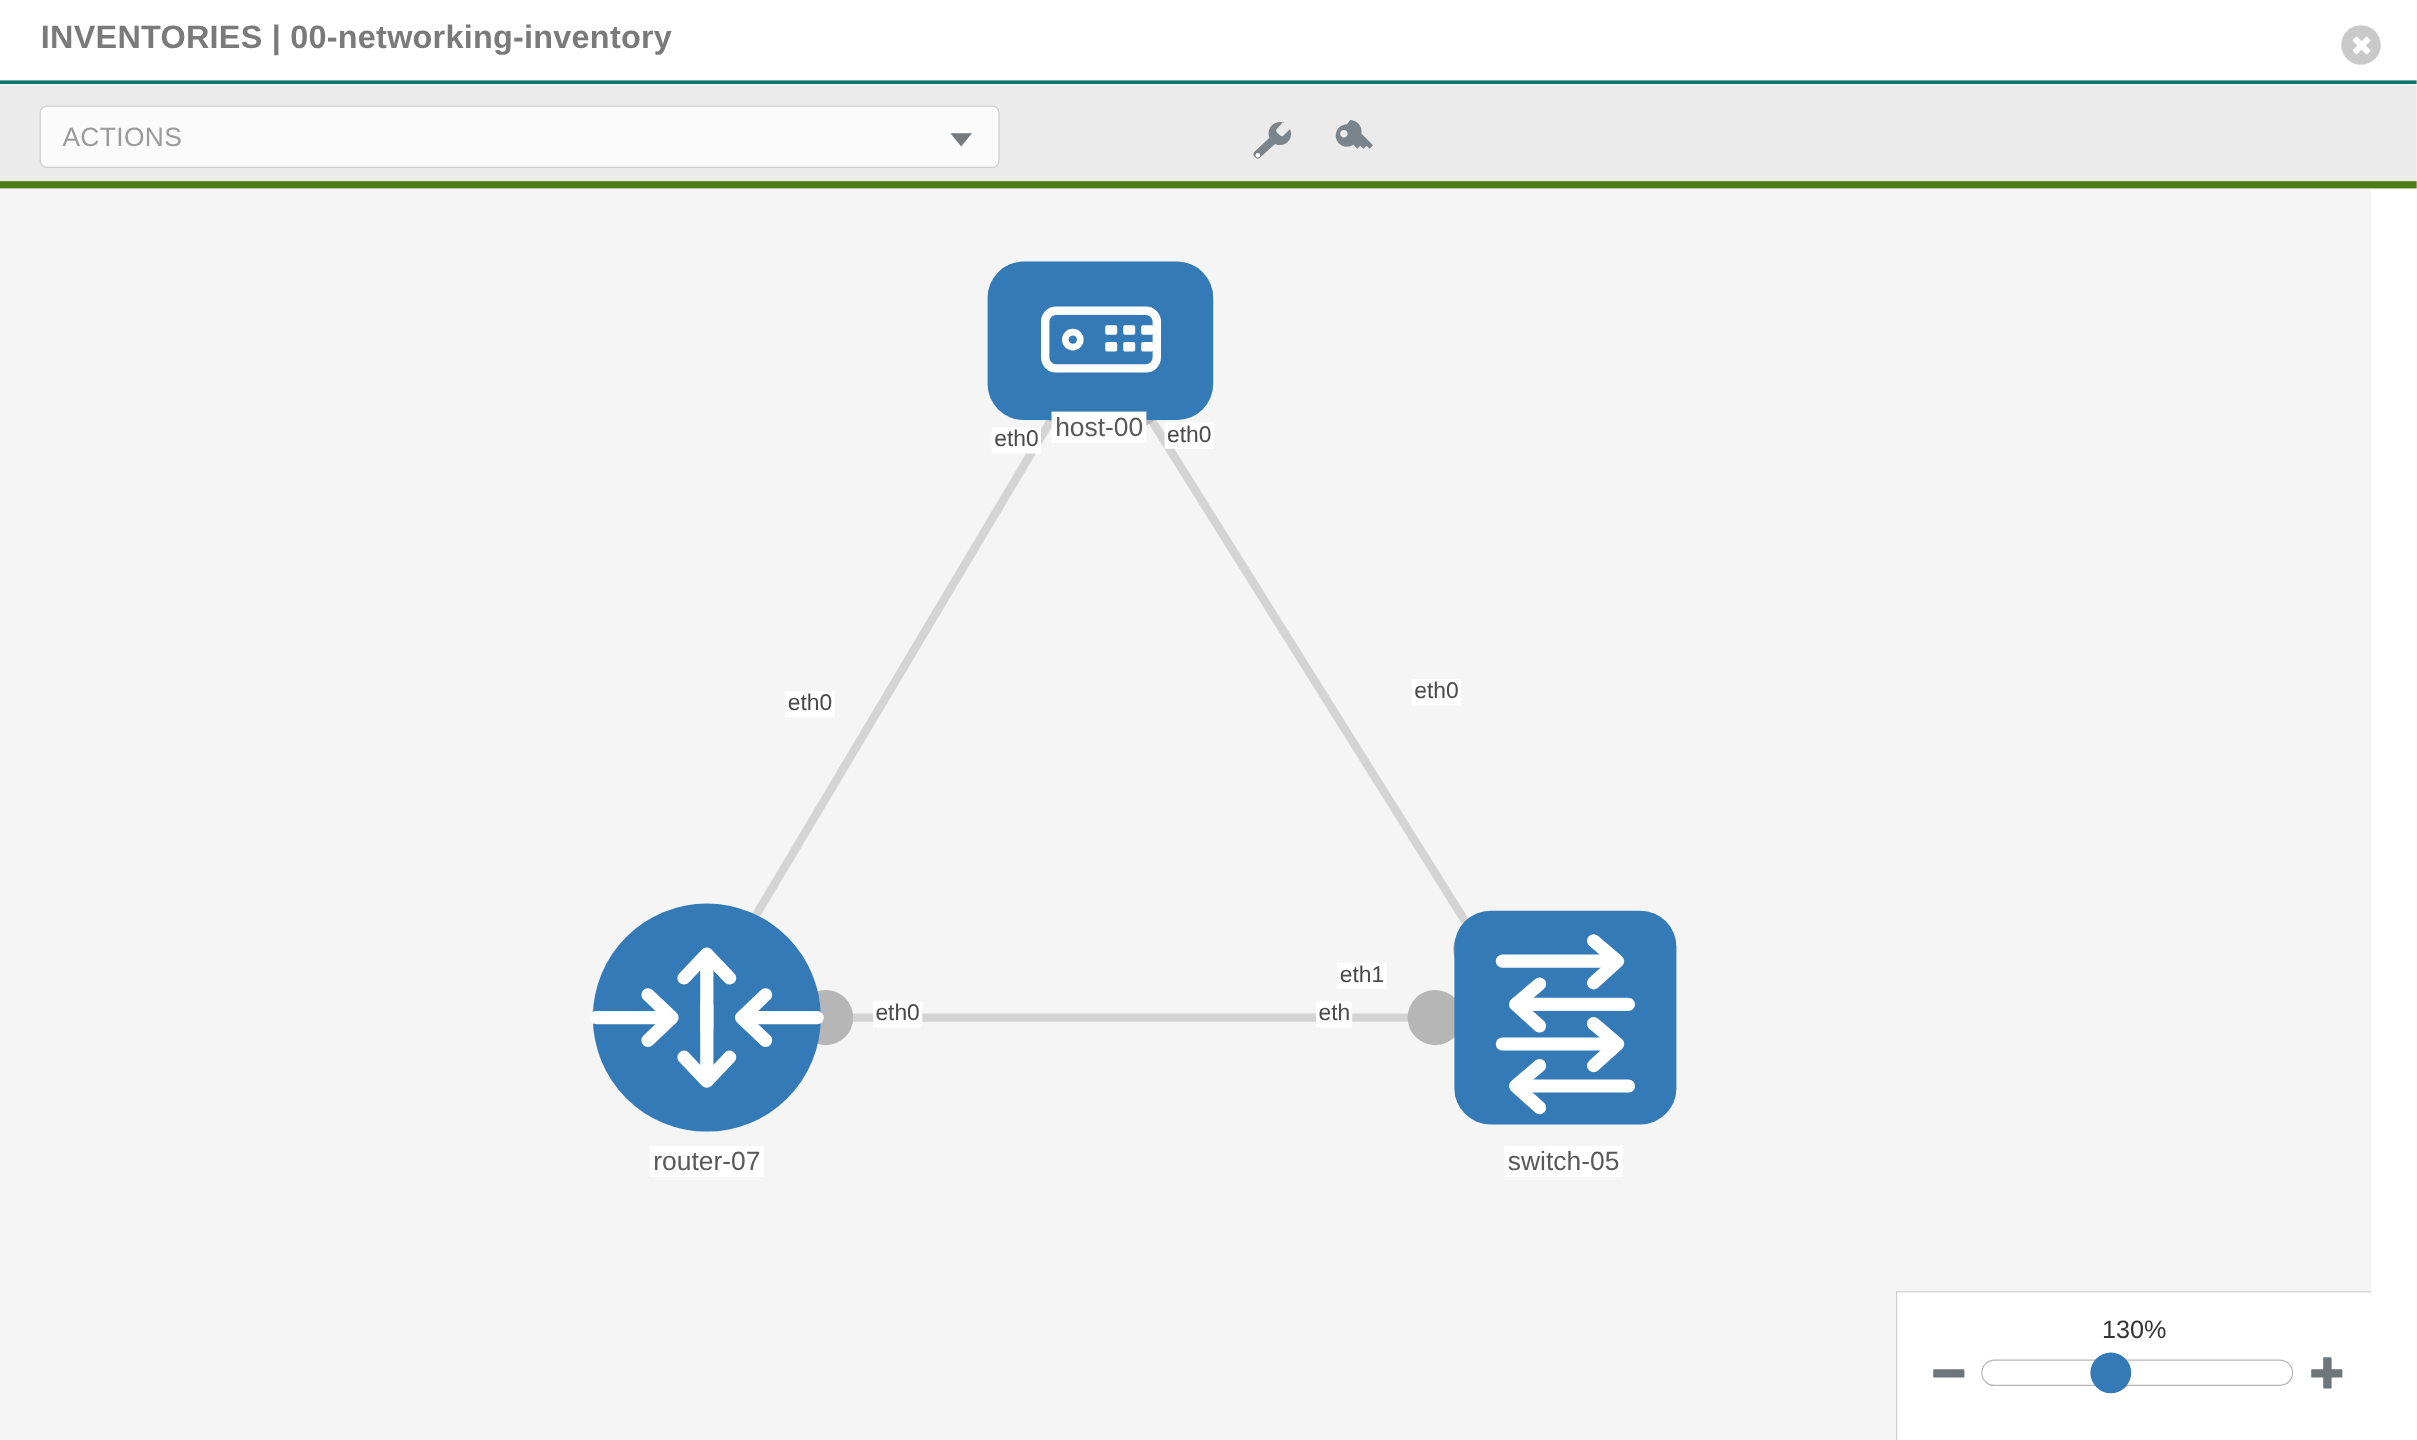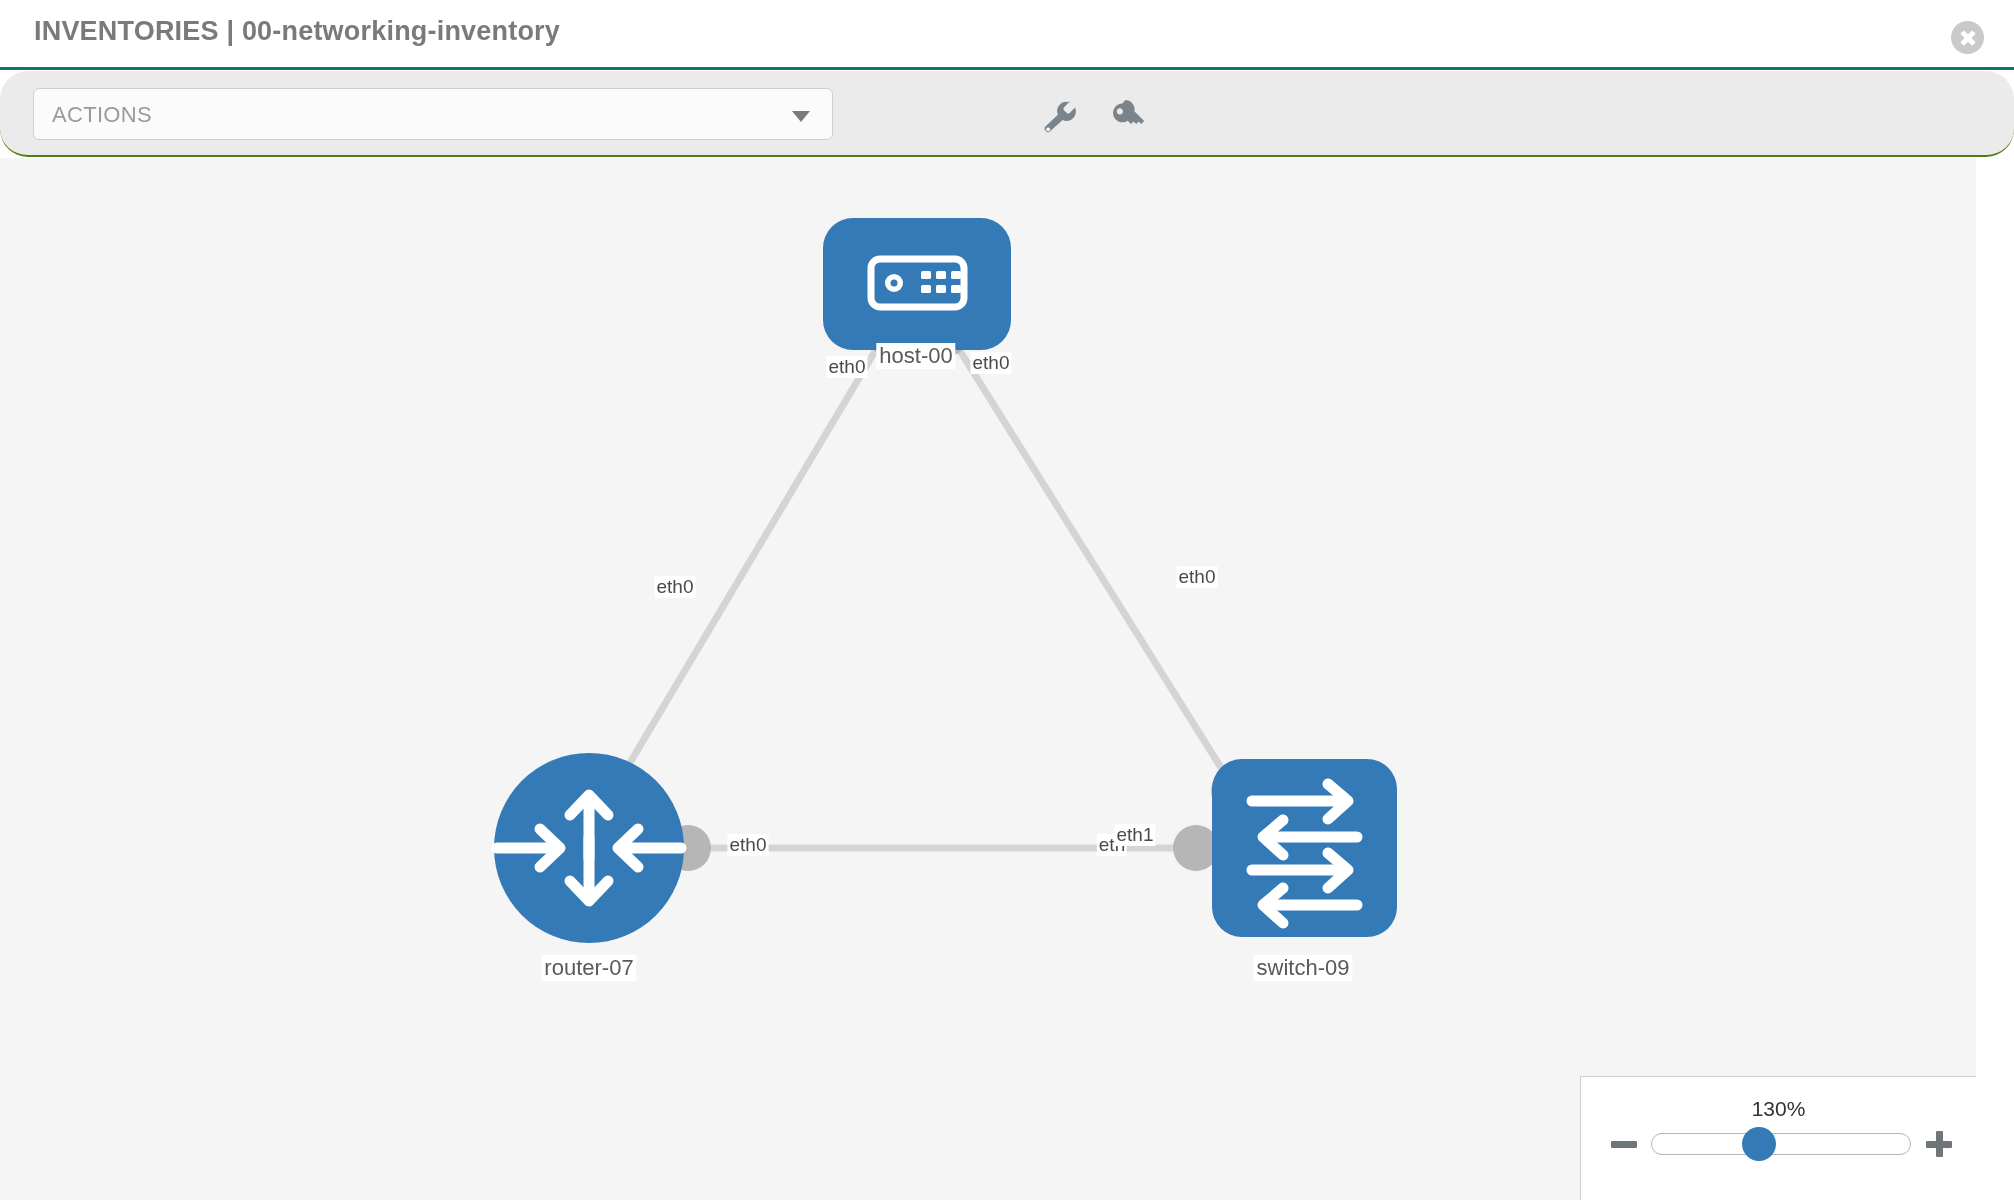--- a/index.html
+++ b/index.html
@@ -60,22 +60,21 @@
   .close-btn::before { transform: translate(-50%,-50%) rotate(45deg); }
   .close-btn::after  { transform: translate(-50%,-50%) rotate(-45deg); }
 
   
   .toolbar {
     position: absolute;
     top: 71px; left: 0;
     width: 2014px;
     height: 86px;
     background: #ebebeb;
-    border-bottom: 2px solid #4d7c0f;
-    border-radius: 28px;
+    border-bottom: 6px solid #4d7c0f;
   }
   .select-box {
     position: absolute;
     background: #fbfbfb;
     border: 1px solid #cfcfcf;
     border-radius: 6px;
     height: 52px;
     cursor: pointer;
   }
   .select-box .sel-label {
@@ -310,25 +309,25 @@
         </g>
       </g>
     </svg>
 
     <div class="iface-label" style="left:847px; top:198px;">eth0</div>
     <div class="iface-label" style="left:991px; top:194px;">eth0</div>
     <div class="iface-label" style="left:675px; top:418px;">eth0</div>
     <div class="iface-label" style="left:1197px; top:408px;">eth0</div>
     <div class="iface-label" style="left:748px; top:676px;">eth0</div>
     <div class="iface-label" style="left:1112px; top:676px;">eth</div>
-    <div class="iface-label" style="left:1135px; top:666px;">eth1</div>
+    <div class="iface-label" style="left:1135px; top:644px;">eth1</div>
 
     <div class="node-label" style="left:916px; top:185px;">host-00</div>
     <div class="node-label" style="left:589px; top:797px;">router-07</div>
-    <div class="node-label" style="left:1303px; top:797px;">switch-09</div>
+    <div class="node-label" style="left:1303px; top:797px;">switch-05</div>
 
     <div class="zoom-panel">
       <div class="zoom-pct">130%</div>
       <div class="zoom-minus"></div>
       <div class="zoom-track"></div>
       <div class="zoom-thumb"></div>
       <div class="zoom-plus"></div>
     </div>
 
   </div>

